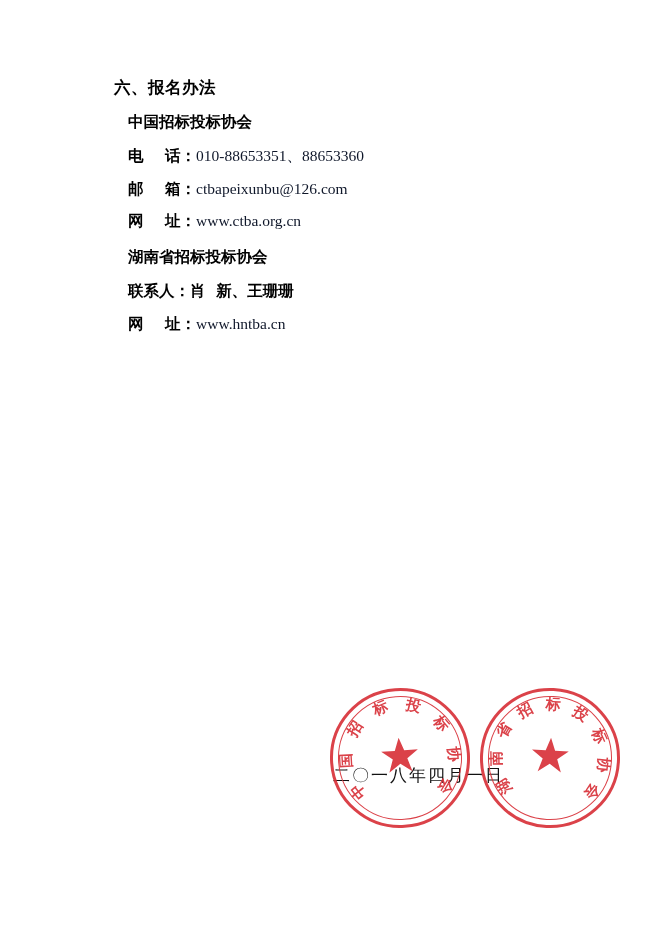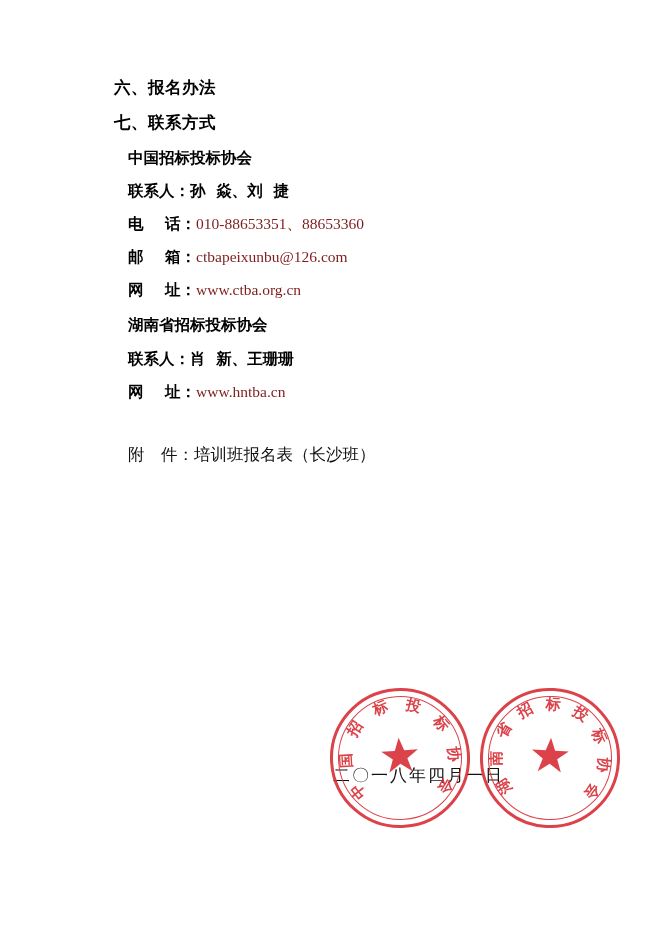--- a/index.html
+++ b/index.html
@@ -63,21 +63,21 @@
     font-weight: bold;
     color: #000;
   }
   .contact-line .val-cn {
     font-family: "DejaVu Sans", "Liberation Sans", sans-serif;
     font-weight: bold;
     color: #000;
   }
   .contact-line .val {
     font-family: "Liberation Serif", "DejaVu Serif", serif;
-    color: #7f1d1d;
+    color: #0f172a;
   }
   .attachment {
     font-size: 16.5px;
     line-height: 2.0;
     padding-left: 50px;
     margin-top: 30px;
     color: #111;
     white-space: pre;
   }
   .date-line {
@@ -140,33 +140,30 @@
   }
 </style>
 </head>
 <body>
 
 <div class="page">
 
   <h2 class="heading">六、报名办法</h2>
 
 
-  <h2 class="heading">七、联系方式</h2>
 
   <h3 class="subheading">中国招标投标协会</h3>
-  <div class="contact-line"><span class="lbl">联系人：</span><span class="val-cn">孙  焱、刘  捷</span></div>
   <div class="contact-line"><span class="lbl">电    话：</span><span class="val">010-88653351、88653360</span></div>
   <div class="contact-line"><span class="lbl">邮    箱：</span><span class="val">ctbapeixunbu@126.com</span></div>
   <div class="contact-line"><span class="lbl">网    址：</span><span class="val">www.ctba.org.cn</span></div>
 
   <h3 class="subheading">湖南省招标投标协会</h3>
   <div class="contact-line"><span class="lbl">联系人：</span><span class="val-cn">肖  新、王珊珊</span></div>
   <div class="contact-line"><span class="lbl">网    址：</span><span class="val">www.hntba.cn</span></div>
 
-  <div class="attachment">附    件：培训班报名表（长沙班）</div>
 
   <div class="date-line">二〇一八年四月一日</div>
 
   <div class="seal" id="seal-ctba">
     <div class="seal-inner"></div>
     <div class="seal-text">
         <span style="transform: rotate(-125deg) translate(0px, -54px) rotate(0deg) translate(-7px, -9px);">中</span>
         <span style="transform: rotate(-89.2857deg) translate(0px, -54px) rotate(0deg) translate(-7px, -9px);">国</span>
         <span style="transform: rotate(-53.5714deg) translate(0px, -54px) rotate(0deg) translate(-7px, -9px);">招</span>
         <span style="transform: rotate(-17.8571deg) translate(0px, -54px) rotate(0deg) translate(-7px, -9px);">标</span>

